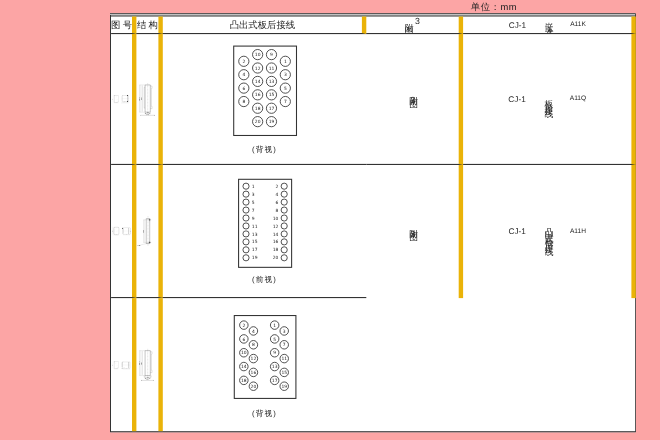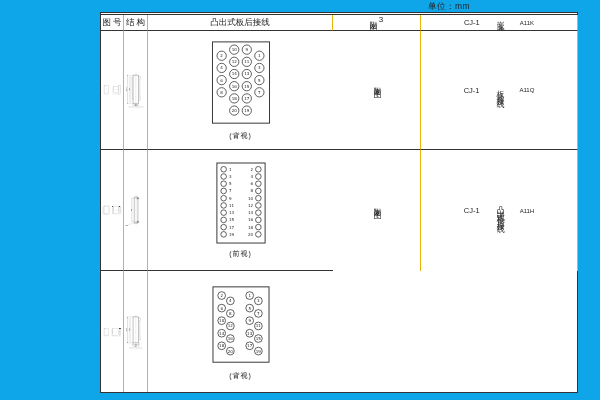--- a/index.html
+++ b/index.html
@@ -1,23 +1,23 @@
 <!DOCTYPE html>
 <html><head>
 <meta charset="utf-8">
 <style>
   html,body{margin:0;padding:0;background:#fff;}
-  .stage{position:relative;width:600px;height:400px;background:#0ea5e9;overflow:hidden;
+  .stage{position:relative;width:600px;height:400px;background:#fca5a5;overflow:hidden;
          font-family:"Liberation Sans","DejaVu Sans",sans-serif;color:#222;}
   .unit{position:absolute;top:1px;left:428px;font-size:8.5px;letter-spacing:.5px;}
   .tbl{position:absolute;left:100px;top:12px;width:478px;height:381px;
        display:grid;grid-template-columns:23px 24px 185px 88px 157px;
        grid-template-rows:16px 119px 121px 1fr;
        border:1px solid #333;border-top:3px double #333;box-sizing:border-box;background:#fff;}
-  .c{border-right:1px solid #eab308;border-bottom:1px solid #333;display:flex;
+  .c{border-right:4px solid #eab308;border-bottom:1px solid #333;display:flex;
      align-items:center;justify-content:center;overflow:hidden;position:relative;}
   .c.lastcol{border-right:none;}
   .c.lastrow{border-bottom:none;}
   .h{font-size:8.5px;}
   .sp2{letter-spacing:2px;margin-right:-2px;}
   .sp4{letter-spacing:5px;margin-right:-5px;}
   .sp12{letter-spacing:12px;margin-right:-12px;}
   .vtx{writing-mode:vertical-lr;text-orientation:upright;letter-spacing:3px;font-size:8px;line-height:1;}
   .scell{display:flex;flex-direction:row;align-items:center;gap:16px;}
   .model{font-size:7.5px;}

